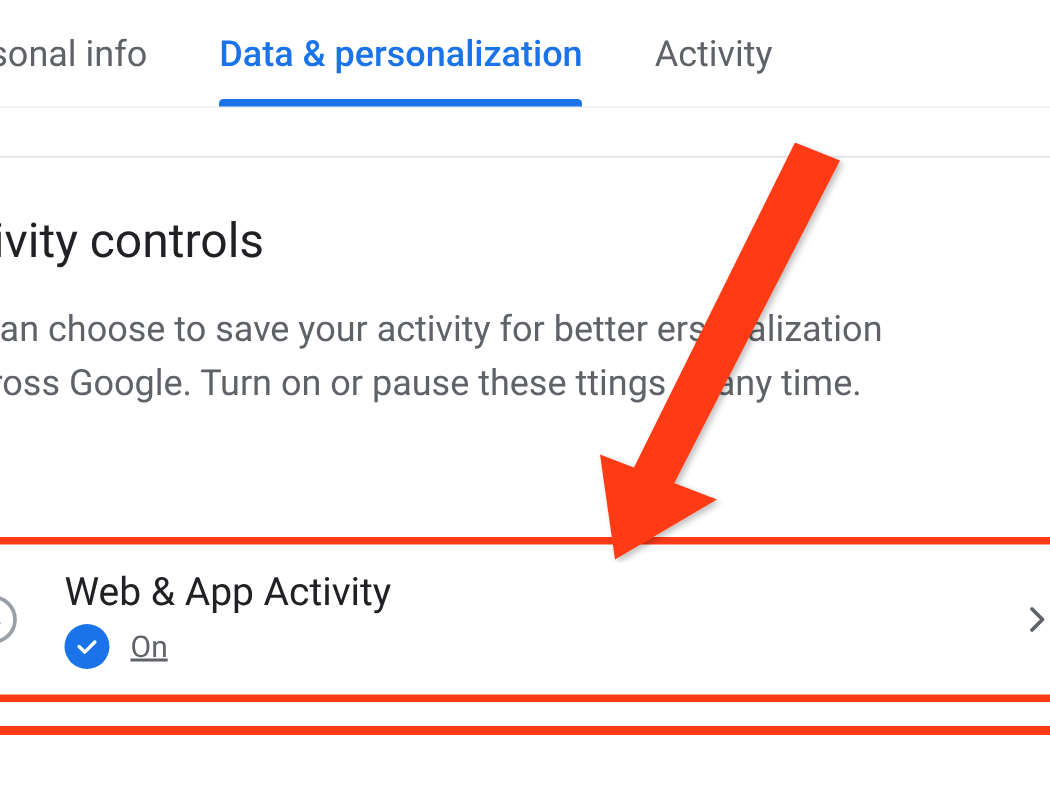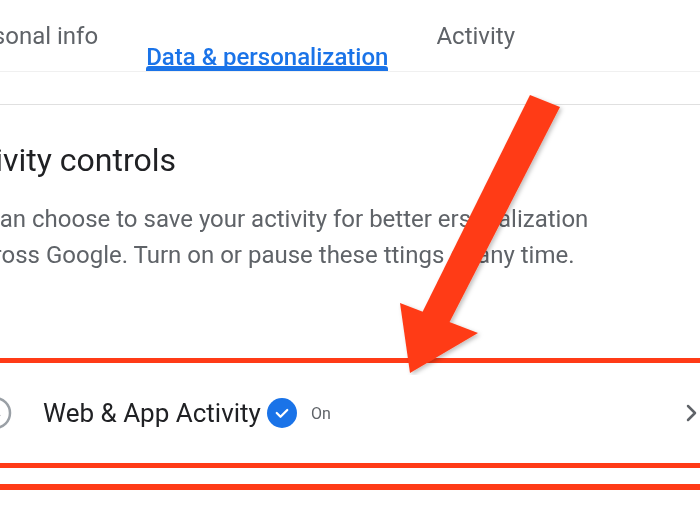--- a/index.html
+++ b/index.html
@@ -33,21 +33,20 @@
       position: relative;
       cursor: pointer;
     }
     .tab.left {
       padding-left: 0;
       margin-left: -28px;
     }
     .tab.active {
       color: #1a73e8;
       font-weight: 500;
-      align-items: flex-end;
     }
     .tab.active::after {
       content: '';
       position: absolute;
       bottom: 0;
       left: 24px;
       right: 24px;
       height: 5px;
       background: #1a73e8;
       border-radius: 3px 3px 0 0;
@@ -87,21 +86,21 @@
     }
     .clock-icon {
       width: 40px;
       height: 40px;
       margin-left: -30px;
       flex-shrink: 0;
     }
     .activity-content {
       margin-left: 28px;
       display: flex;
-      flex-direction: row;
+      flex-direction: column;
       gap: 6px;
     }
     .activity-title {
       font-size: 26px;
       color: #202124;
       font-weight: 400;
     }
     .activity-status {
       display: flex;
       align-items: center;
@@ -115,22 +114,23 @@
       display: flex;
       align-items: center;
       justify-content: center;
       flex-shrink: 0;
     }
     .check-badge svg {
       width: 18px;
       height: 18px;
     }
     .status-text {
-      font-size: 16px;
+      font-size: 20px;
       color: #5f6368;
+      text-decoration: underline;
     }
     .chevron-right {
       position: absolute;
       right: -2px;
       top: 50%;
       transform: translateY(-50%);
       width: 24px;
       height: 24px;
     }
     .arrow-annotation {

